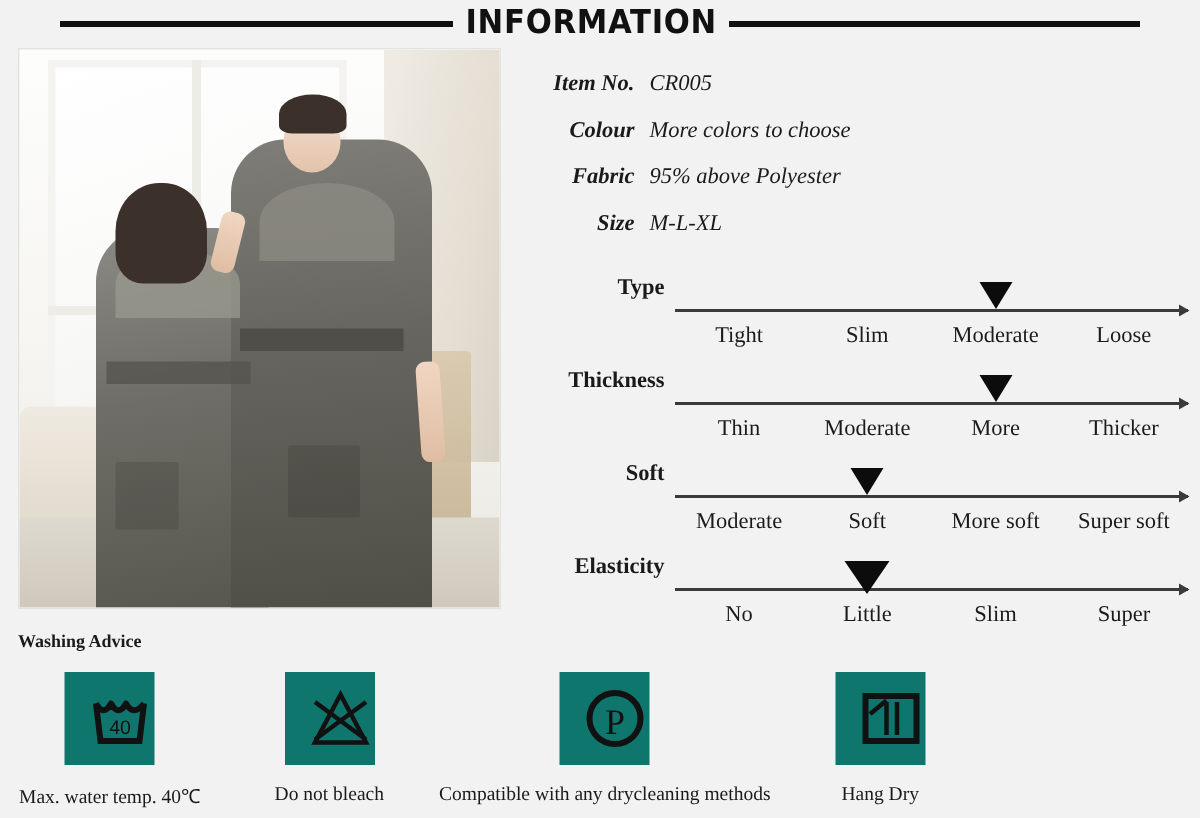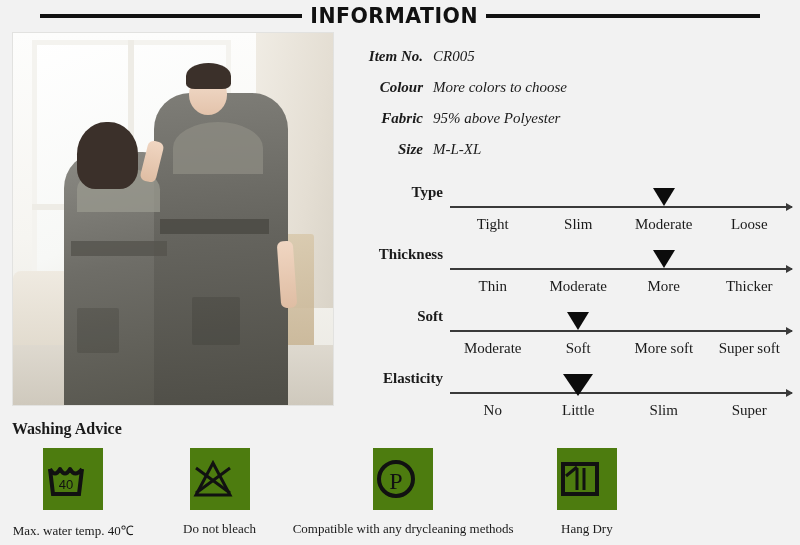--- a/index.html
+++ b/index.html
@@ -292,41 +292,41 @@
     text-align: center;
     font-size: 15px;
     white-space: nowrap;
   }
 
   
   .washing-title {
     position: absolute;
     left: 12px; top: 420px;
     font-weight: bold;
-    font-size: 16px;
+    font-size: 12px;
     text-align: center;
   }
   .care-row {
     position: absolute;
     left: 0; top: 448px;
     width: 660px;
     display: flex;
   }
   .care-item {
     flex: 1 1 0;
     display: flex;
     flex-direction: column;
     align-items: center;
   }
   .care-tile {
     width: 60px; height: 62px;
-    background: #4d7c0f;
+    background: #0f766e;
     display: flex;
     align-items: center;
-    justify-content: flex-start;
+    justify-content: flex-end;
   }
   .care-caption {
     margin-top: 11px;
     font-size: 13px;
     white-space: nowrap;
     text-align: center;
   }
 </style>
 </head>
 <body>

